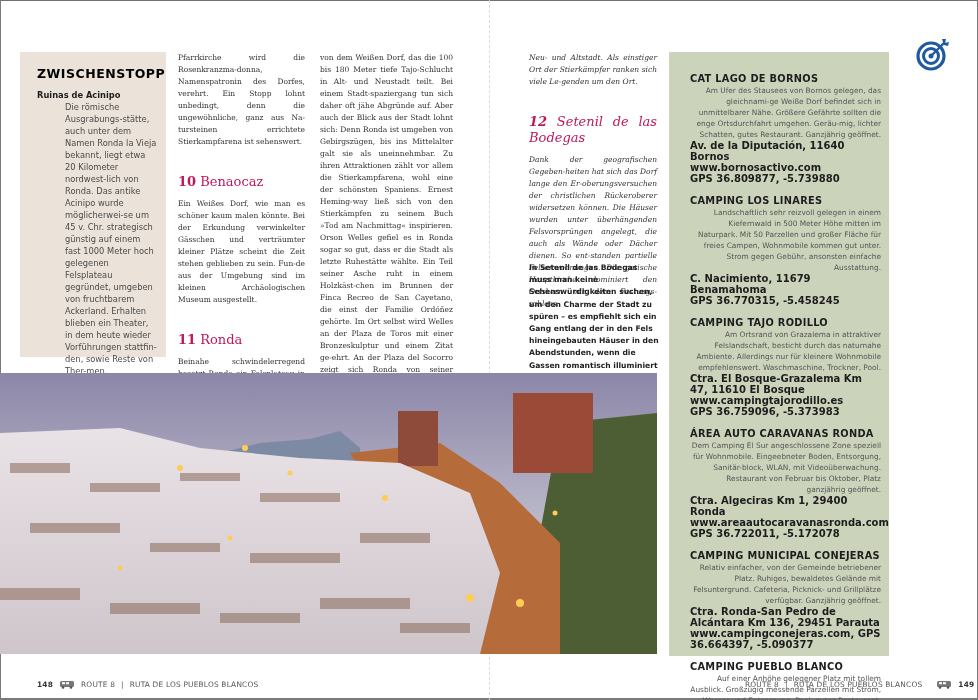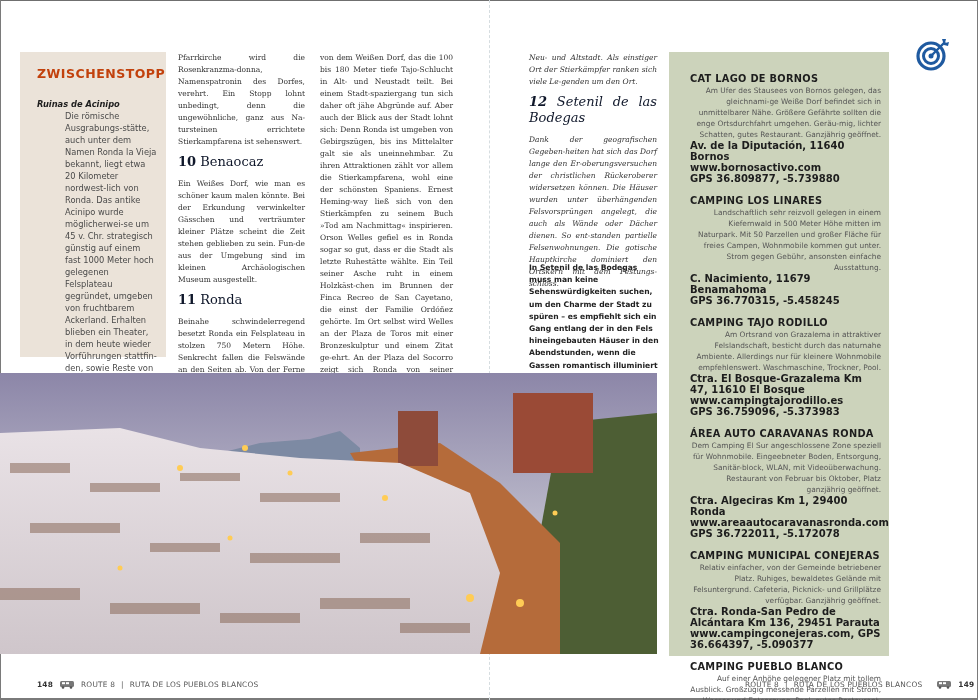--- a/index.html
+++ b/index.html
@@ -7,29 +7,29 @@
   body { position: relative; font-family: "DejaVu Sans", sans-serif; color: #2a2a2a; }
 
   .frame-top { position: absolute; left: 0; top: 0; width: 978px; height: 1px; background: #6f6f6f; }
   .frame-bottom { position: absolute; left: 0; bottom: 0; width: 978px; height: 2px; background: #7a7a7a; }
   .frame-left { position: absolute; left: 0; top: 0; width: 1px; height: 700px; background: #7a7a7a; }
   .frame-right { position: absolute; right: 0; top: 0; width: 1px; height: 700px; background: #7a7a7a; }
   .gutter { position: absolute; left: 489px; top: 0; width: 0; height: 700px; border-left: 1px dashed #d6dde0; }
 
   
   .stopover { position: absolute; left: 20px; top: 52px; width: 146px; height: 305px; background: #ebe3d9; padding: 14px 8px 0 17px; }
-  .stopover h2 { font-family: "DejaVu Sans", sans-serif; font-size: 12.5px; font-weight: bold; letter-spacing: 0.5px; color: #c2410c; margin-bottom: 17px; }
-  .stopover .sub { font-size: 8.3px; font-weight: bold; color: #1d1d1d; line-height: 12px; font-style: italic; }
+  .stopover h2 { font-family: "DejaVu Sans", sans-serif; font-size: 12.5px; font-weight: bold; letter-spacing: 0.5px; color: #000000; margin-bottom: 8px; }
+  .stopover .sub { font-size: 8.3px; font-weight: bold; color: #1d1d1d; line-height: 12px; }
   .stopover p { font-size: 8.3px; line-height: 12px; color: #4a4a4a; margin-left: 28px; }
   .stopover .gps { font-size: 8.3px; font-weight: bold; color: #1d1d1d; line-height: 12px; }
 
   
   .col { position: absolute; font-family: "DejaVu Serif", serif; font-size: 7.5px; line-height: 12px; color: #333; text-align: justify; }
   .col p { margin: 0; }
-  .col h3 { font-family: "DejaVu Serif", serif; font-weight: normal; font-size: 13px; color: #0f172a; margin: 6px 0 8px 0; line-height: 16px; }
+  .col h3 { font-family: "DejaVu Serif", serif; font-weight: normal; font-size: 13px; color: #be185d; margin: 26px 0 8px 0; line-height: 16px; }
   .col h3 .num { font-weight: bold; }
   .col1 { left: 178px; top: 52px; width: 127px; }
   .col2 { left: 320px; top: 52px; width: 133px; }
   .col3 { left: 529px; top: 52px; width: 128px; font-style: italic; }
   .callout { position: absolute; left: 529px; top: 262px; width: 130px; font-family: "DejaVu Sans", sans-serif; font-size: 7.6px; line-height: 12.2px; font-weight: bold; color: #222; }
 
   
   .photo { position: absolute; left: 0; top: 373px; width: 657px; height: 281px; overflow: hidden; }
   .photo svg { display: block; }
 

